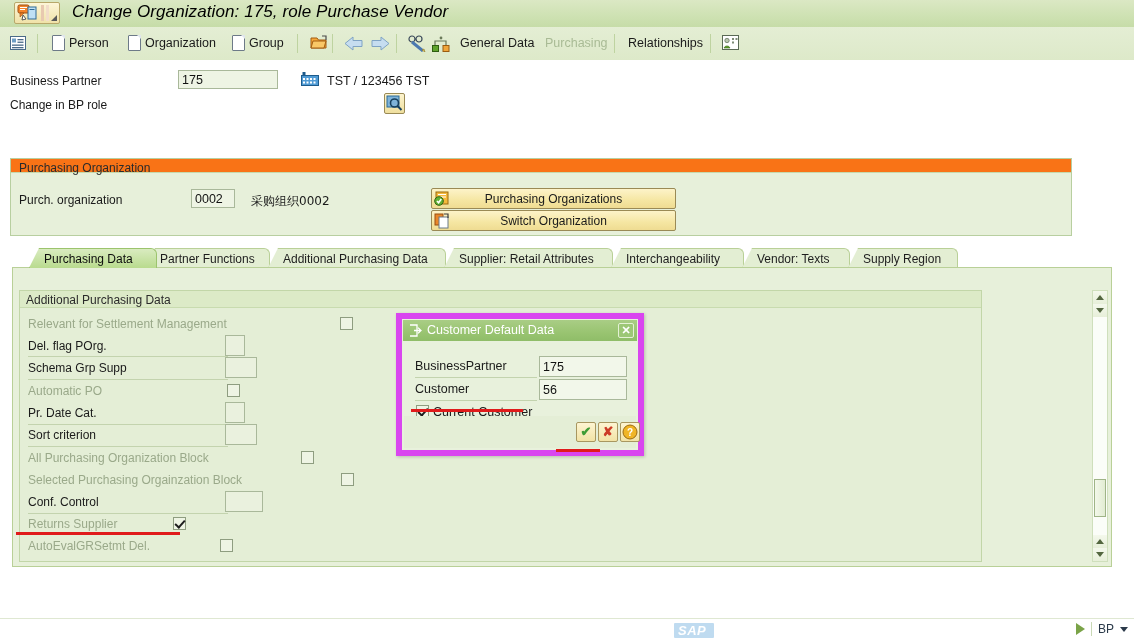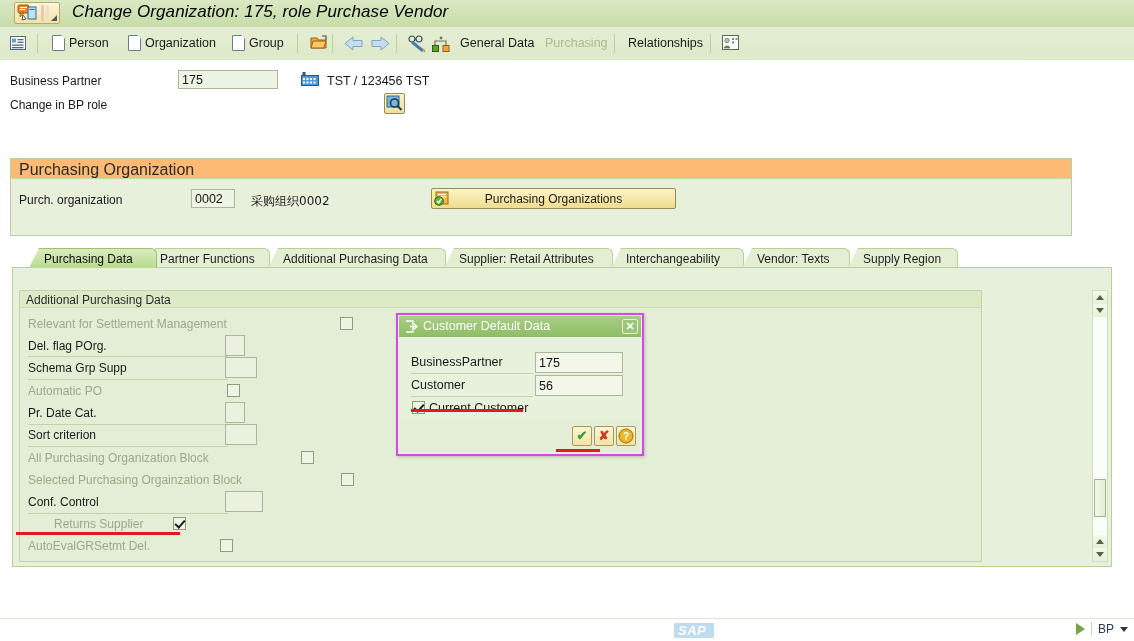--- a/index.html
+++ b/index.html
@@ -107,23 +107,23 @@
     background: linear-gradient(to bottom,#fdf4cf,#efdf9e);
     border-radius: 2px;
   }
 
   
   .groupbox {
     position: absolute; box-sizing: border-box;
     border: 1px solid #b8cfa0; background: #e7f0da;
   }
   .groupbox > .gb-title {
-    position: absolute; left: 0; top: 0; right: 0; height: 20px;
-    background: #fdba74; border-bottom: 1px solid #c6d9ac;
-    font-size: 16px; color: #2b2b2b; padding: 2px 0 0 8px;
+    position: absolute; left: 0; top: 0; right: 0; height: 14px;
+    background: #f97316; border-bottom: 1px solid #c6d9ac;
+    font-size: 12px; color: #2b2b2b; padding: 2px 0 0 8px;
     box-sizing: border-box;
   }
   .gb-body { position: absolute; left: 0; right: 0; top: 18px; bottom: 0; }
 
   .bigbtn {
     position: absolute; box-sizing: border-box;
     height: 21px; border: 1px solid #9a8a55;
     background: linear-gradient(to bottom,#fdf3c9,#f5e6a2 60%,#efdc92);
     border-radius: 2px;
     font-size: 12px; color: #1a1a1a;
@@ -209,21 +209,21 @@
       radial-gradient(circle 0.7px at 5px 1px,#7f9467 99%,transparent),
       radial-gradient(circle 0.7px at 1px 5px,#7f9467 99%,transparent),
       radial-gradient(circle 0.7px at 5px 5px,#7f9467 99%,transparent);
   }
 
   
   .dialog {
     position: absolute; left: 396px; top: 313px; width: 248px; height: 143px;
     box-sizing: border-box;
     background: #e8f1dc;
-    border: 2px solid #d946ef;
+    border: 6px solid #d946ef;
     box-shadow: 1px 1px 3px rgba(0,0,0,0.20);
     z-index: 50;
   }
   .dlg-title {
     position: absolute; left: 1px; top: 1px; right: 1px; height: 21px;
     background: linear-gradient(to bottom,#a9cd85,#99c471 60%,#8fbd68);
     color: #ffffff; font-size: 12.5px;
     padding: 3px 0 0 6px; box-sizing: border-box;
   }
   .dlg-close {
@@ -434,20 +434,30 @@
           <svg width="16" height="16" viewBox="0 0 16 16">
             <rect x="2" y="1" width="12" height="12" fill="#f5b93b" stroke="#9a6a10"></rect>
             <rect x="4" y="3" width="8" height="1" fill="#fff"></rect>
               <rect x="4" y="5.5" width="8" height="1" fill="#fff"></rect>
             <circle cx="5" cy="10" r="4.3" fill="#64b235" stroke="#2c6412"></circle>
             <path d="M3 10 l1.6 1.8 L7.3 8" fill="none" stroke="#fff" stroke-width="1.6"></path>
           </svg>
         </span>
         <span>Purchasing Organizations</span>
       </div>
+      <div class="bigbtn" style="left:420px; top:33px; width:245px;">
+        <span class="bicon">
+          <svg width="16" height="16" viewBox="0 0 16 16">
+            <rect x="1" y="1" width="8" height="11" fill="#e9872a" stroke="#9a4f10"></rect>
+            <rect x="5" y="4" width="9" height="11" fill="#ffffff" stroke="#6b7a88"></rect>
+            <path d="M10 1 h4 v4" fill="none" stroke="#3b3b3b" stroke-width="1.2"></path>
+          </svg>
+        </span>
+        <span>Switch Organization</span>
+      </div>
     </div>
   </div>
 
   <div class="tabstrip">
     <div class="tab active" style="left:17px; width:128px;">
       <span>Purchasing Data</span>
     </div>
     <div class="tab" style="left:133px; width:125px;">
       <span>Partner Functions</span>
     </div>
@@ -498,21 +508,21 @@
       <div class="lbl dim" style="left:8px; top:160px;">All Purchasing Organization Block</div>
       <div class="cb" style="left:281px; top:160px;"></div>
 
       <div class="lbl dim" style="left:8px; top:182px;">Selected Purchasing Orgainzation Block</div>
       <div class="cb" style="left:321px; top:182px;"></div>
 
       <div class="lbl" style="left:8px; top:204px;">Conf. Control</div>
       <div class="fieldline" style="left:8px; top:222px; width:200px;"></div>
       <input class="inp blank" style="left: 205px; top: 200px; width: 38px; height: 21px;">
 
-      <div class="lbl dim" style="left:8px; top:226px;margin-left:26px;">Returns Supplier</div>
+      <div class="lbl dim" style="left:8px; top:226px;">Returns Supplier</div>
       <div class="cb checked" style="left:153px; top:226px;"></div>
 
       <div class="lbl dim" style="left:8px; top:248px;">AutoEvalGRSetmt Del.</div>
       <div class="cb" style="left:200px; top:248px;"></div>
     </div>
 
     <div class="vscroll">
       <div class="sb-arrow up" style="top:0;">
           <span class="tri"></span>
         </div>

